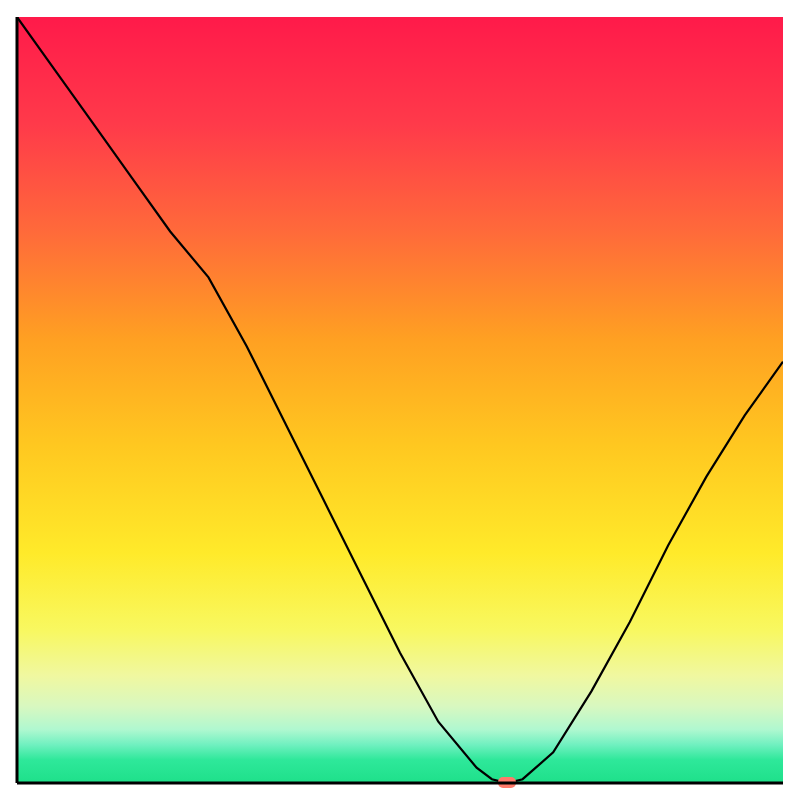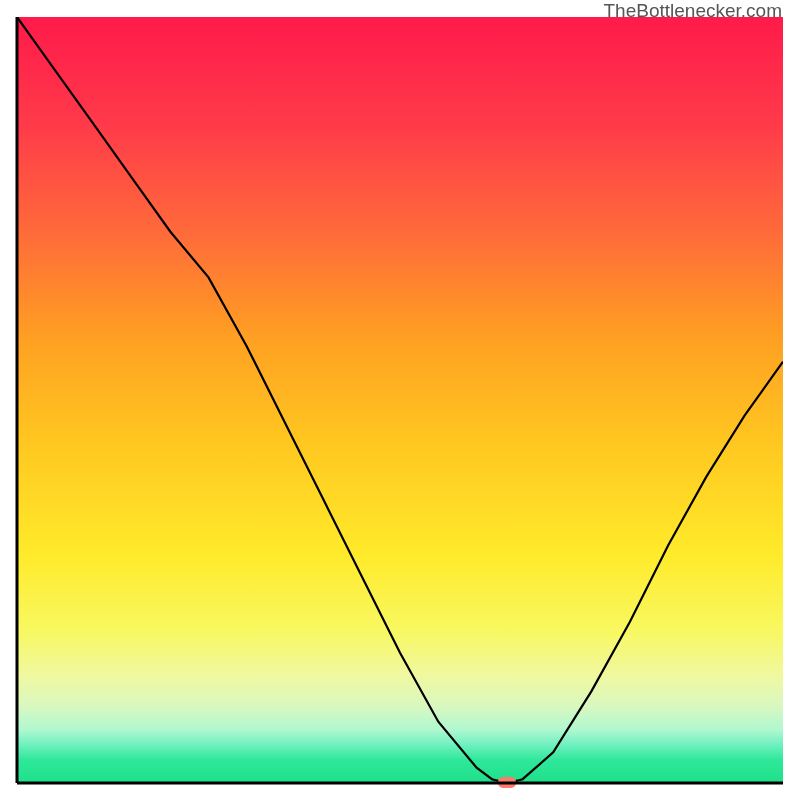--- a/index.html
+++ b/index.html
@@ -83,14 +83,13 @@
     </svg>
 
     <div id="marker" class="marker" style="left: 481.24px; top: 760px;"></div>
   </div>
 
   <svg class="axis-svg" viewBox="0 0 800 800">
     <line x1="17" y1="17" x2="17" y2="783" stroke="#000" stroke-width="3"></line>
     <line x1="17" y1="783" x2="783" y2="783" stroke="#000" stroke-width="3"></line>
   </svg>
 
-  <div class="watermark">TheBottlenecker.com</div>
 </div>
 
 </body></html>

